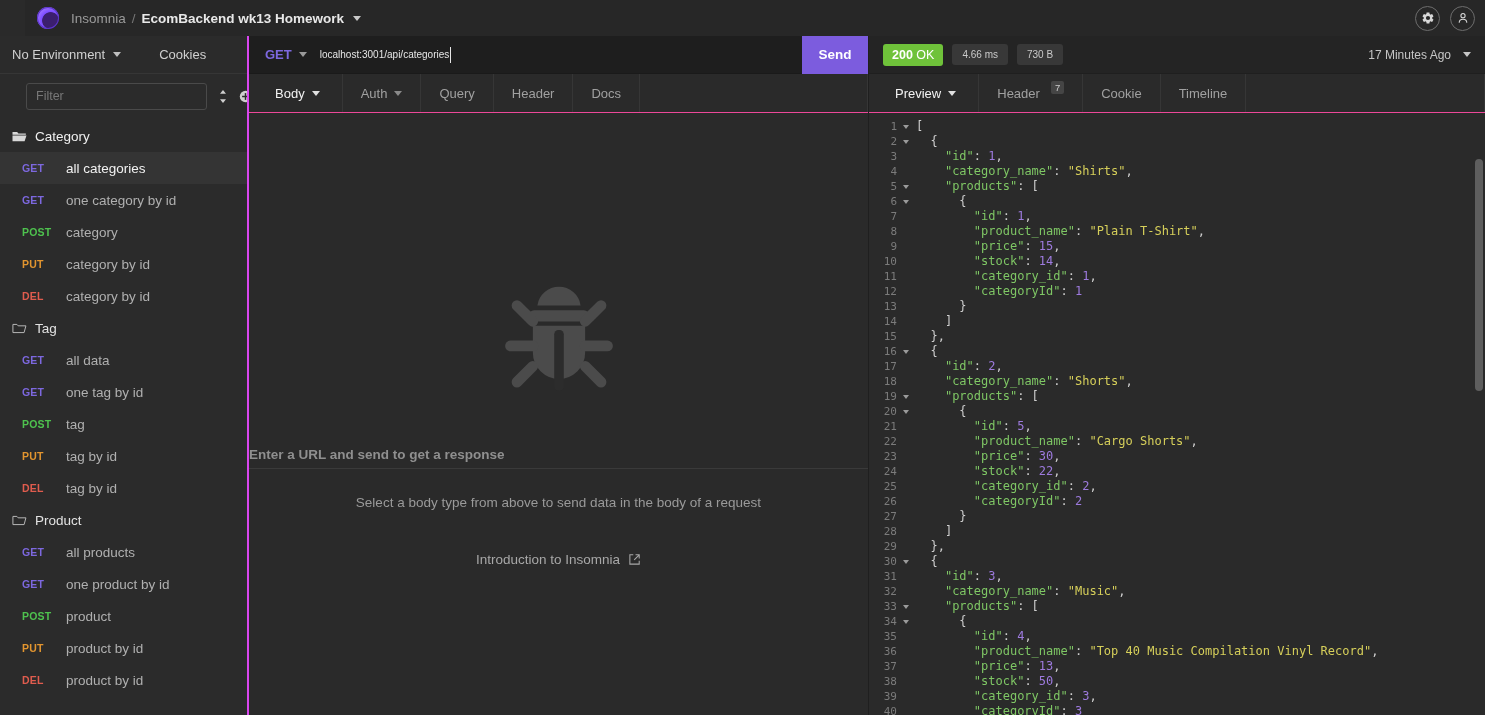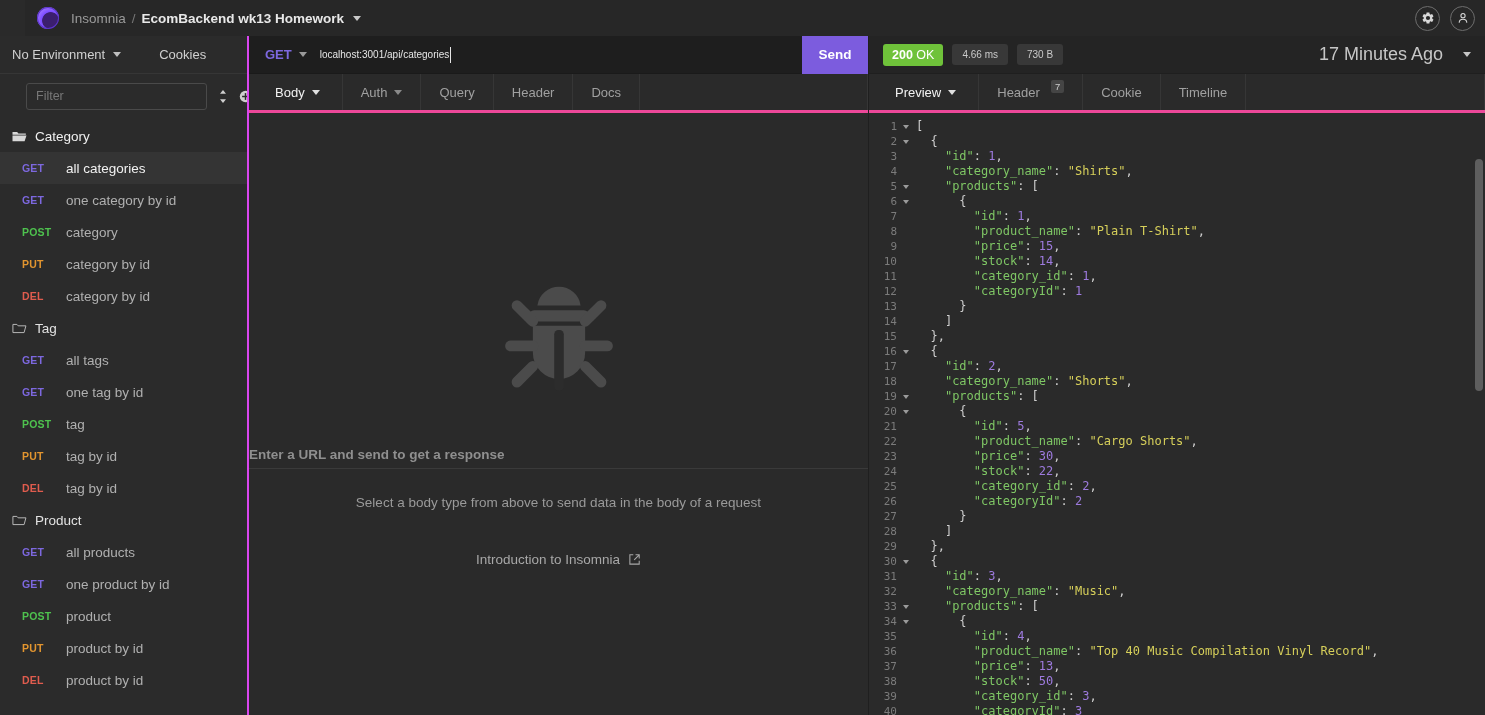--- a/index.html
+++ b/index.html
@@ -146,21 +146,21 @@
     width: 66px; height: 38px;
     background: #7c5cde; color: #fff;
     font-size: 13.5px; font-weight: bold;
     display: flex; align-items: center; justify-content: center;
     border: none; font-family: "Liberation Sans", sans-serif;
   }
 
   .tab-bar {
     height: 39px; min-height: 39px;
     display: flex; align-items: stretch;
-    border-bottom: 3px solid #ec4899;
+    border-bottom: 1px solid #ec4899;
   }
   .tab {
     display: flex; align-items: center; gap: 7px;
     padding: 0 18px;
     color: #a0a0a0; font-size: 13px;
     border-right: 1px solid #363636;
   }
   .tab.first { padding-left: 26px; padding-right: 22px; }
   .tab.active { color: #f2f2f2; }
   .tab.active .caret { color: #e0e0e0; }
@@ -210,22 +210,22 @@
     padding: 4px 9px; border-radius: 3px;
   }
   .status-pill .code-ok { font-weight: normal; }
   .meta-pill {
     background: #383838; color: #cacaca;
     font-size: 10px;
     padding: 5px 10px; border-radius: 3px;
   }
   .status-right {
     margin-left: auto;
-    display: flex; align-items: center; gap: 20px;
-    color: #c6c6c6; font-size: 18px;
+    display: flex; align-items: center; gap: 12px;
+    color: #c6c6c6; font-size: 12px;
   }
 
   .code-area {
     flex: 1; overflow: hidden; position: relative;
     background: #2a2a2a;
     padding-top: 6px;
   }
   .code {
     font-family: "DejaVu Sans Mono", monospace;
     font-size: 12px; line-height: 15px;
@@ -338,21 +338,21 @@
           <span class="req-label">category by id</span>
         </div>
         <div class="folder-row">
           <svg width="15" height="13" viewBox="0 0 18 15">
             <path fill="none" stroke="#b6b6b6" stroke-width="1.2" d="M1.1 12.4V2.6h4.8l1.5 1.7h9.3l-2.2 8.1z"></path>
           </svg>
           <span class="fname">Tag</span>
         </div>
         <div class="req-row">
           <span class="req-method m-get">GET</span>
-          <span class="req-label">all tags</span>
+          <span class="req-label">all data</span>
         </div>
         <div class="req-row">
           <span class="req-method m-get">GET</span>
           <span class="req-label">one tag by id</span>
         </div>
         <div class="req-row">
           <span class="req-method m-post">POST</span>
           <span class="req-label">tag</span>
         </div>
         <div class="req-row">

